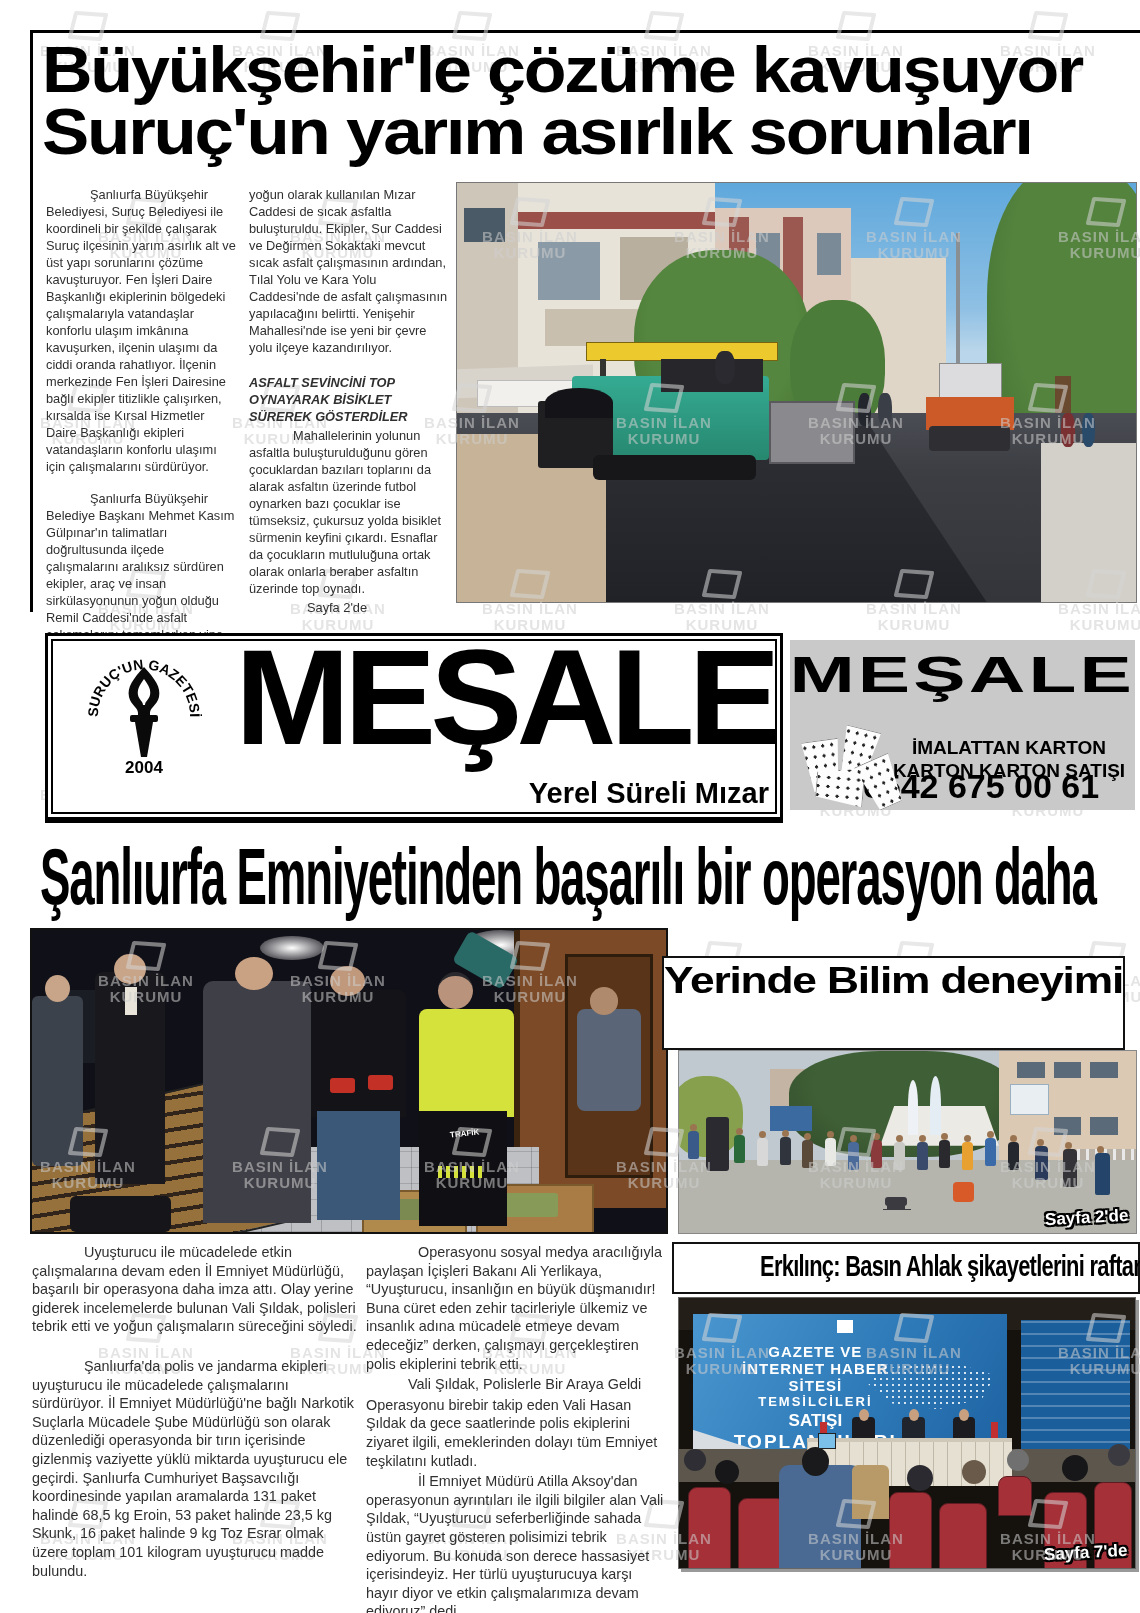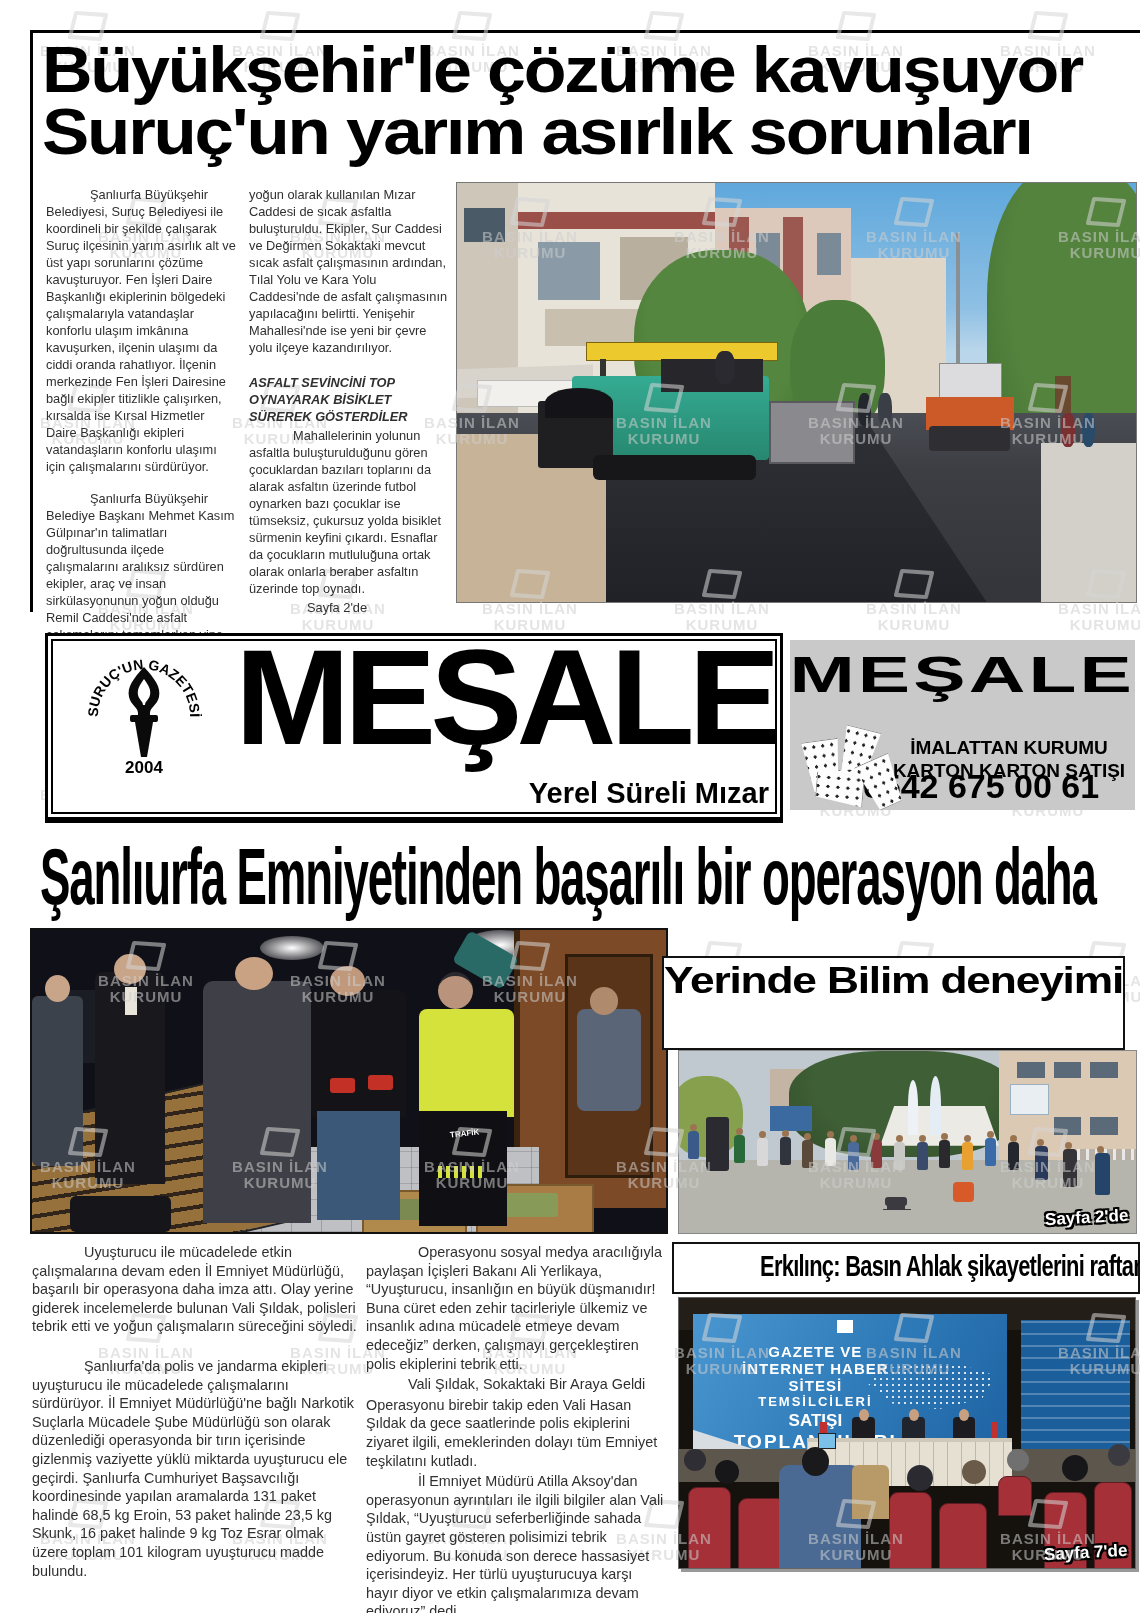--- a/index.html
+++ b/index.html
@@ -388,21 +388,21 @@
         <span class="pubtype">Yerel Süreli Mızar</span>
       </div>
     </div>
   </div>
 
   <div class="abs ad-box" style="left:790px;top:640px;width:345px;height:170px;">
     <div class="ad-line1">
       <span style="white-space: nowrap; transform-origin: center center; transform: scaleX(1.56818); display: inline-block;">MEŞALE</span>
     </div>
     <div class="ad-small">
-      <div>İMALATTAN KURUMU</div>
+      <div>İMALATTAN KARTON</div>
       <div>KARTON KARTON SATIŞI</div>
     </div>
     <div class="ad-phone">0542 675 00 61</div>
     <div class="cup" style="left:12px;top:100px;width:40px;height:50px;transform:rotate(-8deg);"></div>
     <div class="cup" style="left:48px;top:88px;width:38px;height:48px;transform:rotate(14deg);"></div>
     <div class="cup" style="left:28px;top:122px;width:42px;height:46px;transform:rotate(95deg);"></div>
     <div class="cup" style="left:70px;top:118px;width:40px;height:48px;transform:rotate(-24deg);"></div>
   </div>
 
   <div class="abs headline2-wrap" style="left:40px;top:836px;width:1056px;">
@@ -494,21 +494,21 @@
     <div class="shape" style="left:45%;top:80%;width:5%;height:5%;background:#3a3a40;border-radius:3px;box-shadow:0 6px 0 -2px #3a3a40,-6px 8px 0 -4px #3a3a40,8px 8px 0 -4px #3a3a40;"></div>
     <span class="photo-more">Sayfa 2'de</span>
   </div>
 
   <div class="abs col colbot" style="left:32px;top:1243px;width:328px;">
     <p class="indent-lg" style="margin-bottom:21px;">Uyuşturucu ile mücadelede etkin çalışmalarına devam eden İl Emniyet Müdürlüğü, başarılı bir operasyona daha imza attı. Olay yerine giderek incelemelerde bulunan Vali Şıldak, polisleri tebrik etti ve yoğun çalışmaların süreceğini söyledi.</p>
     <p class="indent-lg">Şanlıurfa'da polis ve jandarma ekipleri uyuşturucu ile mücadelede çalışmalarını sürdürüyor. İl Emniyet Müdürlüğü'ne bağlı Narkotik Suçlarla Mücadele Şube Müdürlüğü son olarak düzenlediği operasyonda bir tırın içerisinde gizlenmiş vaziyette yüklü miktarda uyuşturucu ele geçirdi. Şanlıurfa Cumhuriyet Başsavcılığı koordinesinde yapılan aramalarda 131 paket halinde 68,5 kg Eroin, 53 paket halinde 23,5 kg Skunk, 16 paket halinde 9 kg Toz Esrar olmak üzere toplam 101 kilogram uyuşturucu madde bulundu.</p>
   </div>
   <div class="abs col colbot" style="left:366px;top:1243px;width:302px;">
     <p class="indent-lg tight">Operasyonu sosyal medya aracılığıyla paylaşan İçişleri Bakanı Ali Yerlikaya, “Uyuşturucu, insanlığın en büyük düşmanıdır! Buna cüret eden zehir tacirleriyle ülkemiz ve insanlık adına mücadele etmeye devam edeceğiz” derken, çalışmayı gerçekleştiren polis ekiplerini tebrik etti.</p>
-    <p class="tight" style="text-indent:42px;">Vali Şıldak, Sokaktaki Bir Araya Geldi</p>
+    <p class="tight" style="text-indent:42px;">Vali Şıldak, Polislerle Bir Araya Geldi</p>
     <p class="tight">Operasyonu birebir takip eden Vali Hasan Şıldak da gece saatlerinde polis ekiplerini ziyaret ilgili, emeklerinden dolayı tüm Emniyet teşkilatını kutladı.</p>
     <p class="indent-lg tight">İl Emniyet Müdürü Atilla Aksoy'dan operasyonun ayrıntıları ile ilgili bilgiler alan Vali Şıldak, “Uyuşturucu seferberliğinde sahada üstün gayret gösteren polisimizi tebrik ediyorum. Bu konuda son derece hassasiyet içerisindeyiz. Her türlü uyuşturucuya karşı hayır diyor ve etkin çalışmalarımıza devam ediyoruz” dedi.</p>
 
   </div>
 
   <div class="abs box-head erk-head" style="left:672px;top:1242px;width:464px;height:48px;">
     <div class="hl-line" style="width:100%;">
       <span style="white-space: nowrap; transform-origin: center center; transform: scaleX(0.72956); display: inline-block;">Erkılınç: Basın Ahlak şikayetlerini raftan indirdik</span>
     </div>
   </div>

